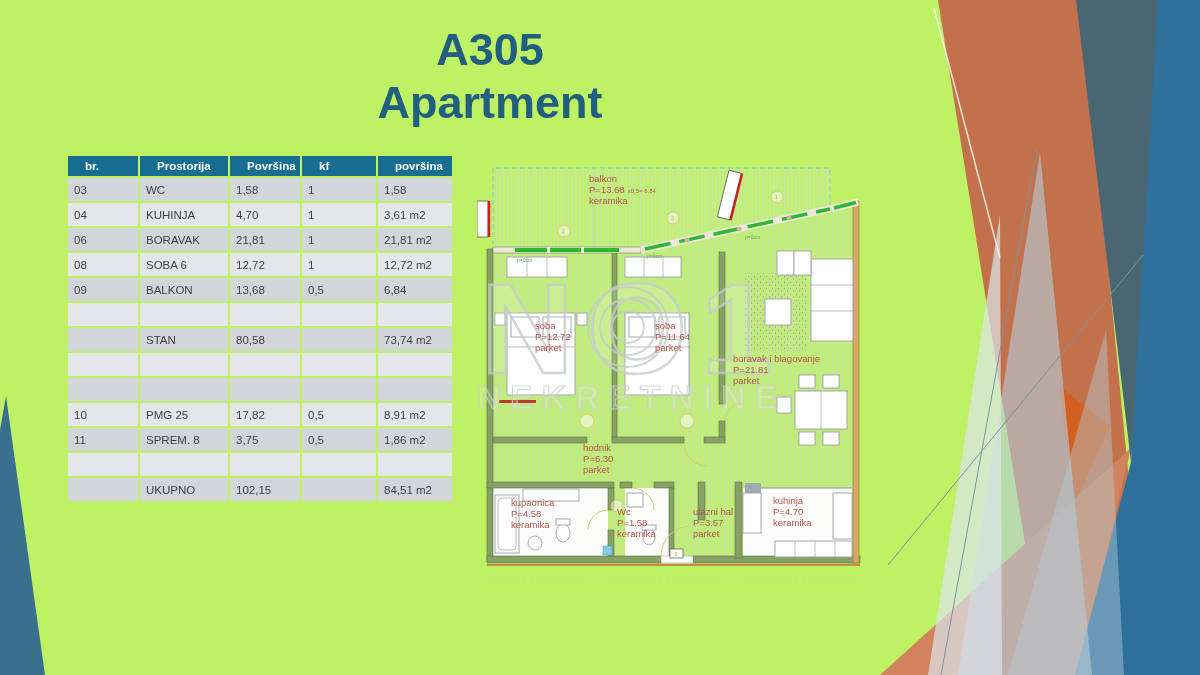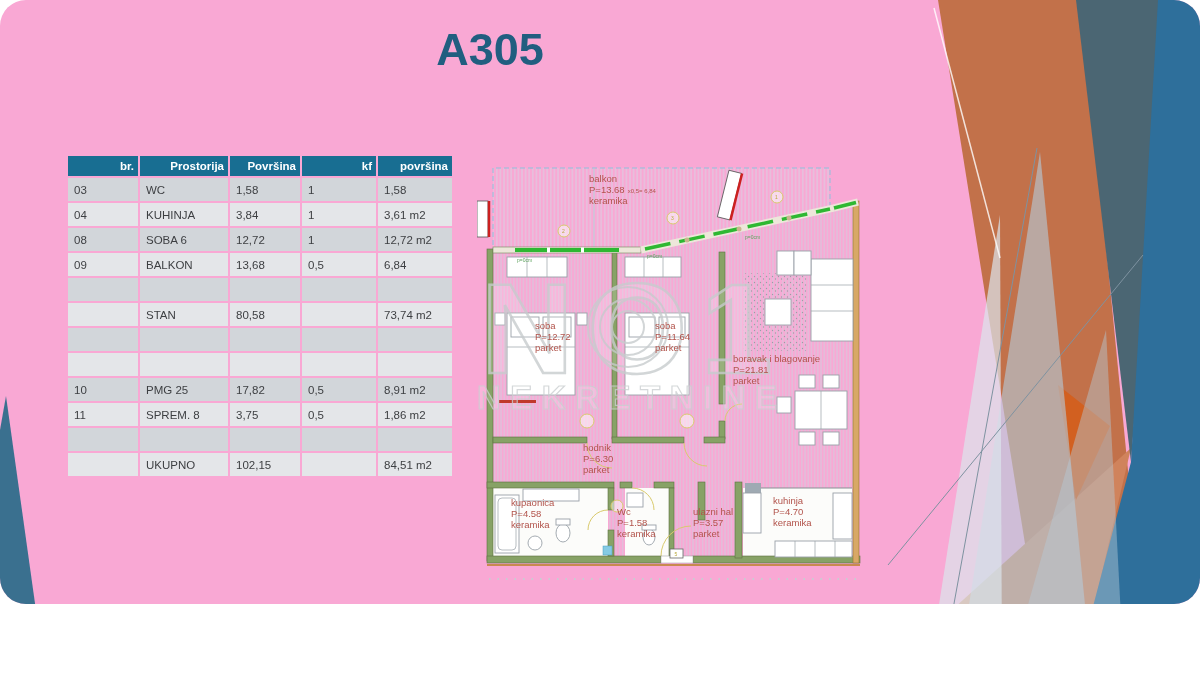--- a/index.html
+++ b/index.html
@@ -1,25 +1,25 @@
 <!DOCTYPE html>
 <html><head>
 <meta charset="utf-8">
 <style>
   html,body{margin:0;padding:0;background:#ffffff;}
-  .slide{position:relative;width:1200px;height:604px;background:#f9a8d4;overflow:hidden;
-         font-family:"Liberation Sans",sans-serif;border-radius:26px;}
+  .slide{position:relative;width:1200px;height:675px;background:#bef264;overflow:hidden;
+         font-family:"Liberation Sans",sans-serif;}
   .bg-decor{position:absolute;left:0;top:0;width:1200px;height:675px;z-index:0;}
   .title{position:absolute;left:280px;top:24px;width:420px;text-align:center;z-index:2;
          color:#215E80;font-weight:bold;font-size:45px;line-height:1.17;letter-spacing:0px;}
   .area-table{position:absolute;left:66px;top:154px;z-index:2;border-collapse:separate;
               border-spacing:2px;table-layout:fixed;width:384px;
               font-size:11.5px;color:#3d3f42;}
-  .area-table th{background:#186E92;color:#ffffff;font-weight:bold;text-align:right;
-                 padding:4px 4px;font-size:11.5px;}
+  .area-table th{background:#186E92;color:#ffffff;font-weight:bold;text-align:left;
+                 padding:4px 17px;font-size:11.5px;}
   .area-table td{padding:3px 6px;height:17px;vertical-align:middle;word-wrap:break-word;}
   .area-table tbody tr:nth-child(odd) td{background:#d2d6da;}
   .area-table tbody tr:nth-child(even) td{background:#e4e6e9;}
   .plan{position:absolute;left:477px;top:161px;z-index:1;}
   .rl{fill:#B2534B;font-family:"Liberation Sans",sans-serif;font-size:9.5px;}
   .rl .tiny{font-size:6px;}
   .gtxt{fill:#5FA35F;font-size:5px;font-family:"Liberation Sans",sans-serif;}
   .mnum{fill:#b9a93f;font-size:5px;font-family:"Liberation Sans",sans-serif;}
   .wm-big{font-family:"Liberation Sans",sans-serif;font-weight:bold;font-size:128px;
           letter-spacing:14px;fill:rgba(255,255,255,0.18);stroke:#c8ccce;stroke-width:2.6px;}
@@ -48,20 +48,21 @@
       <polygon points="1000,215 928,675 1002,675" fill="#DCE6ED" opacity="0.7"></polygon>
       <line x1="1037" y1="148" x2="941" y2="675" stroke="#7E92A0" stroke-width="1"></line>
       <line x1="888" y1="565" x2="1143" y2="255" stroke="#7E92A0" stroke-width="1"></line>
       <line x1="934" y1="8" x2="1000" y2="258" stroke="#ffffff" stroke-width="1.5" opacity="0.8"></line>
     </g>
     <polygon points="6,396 45,675 0,675 0,430" fill="#3A708F"></polygon>
   </svg>
 
   <div class="title">
     <div>A305</div>
+    <div>Apartment</div>
   </div>
 
   <table class="area-table">
     <colgroup>
       <col style="width:70px">
         <col style="width:88px">
         <col style="width:70px">
       <col style="width:74px">
         <col style="width:74px">
     </colgroup>
@@ -78,23 +79,30 @@
         <tr>
           <td>03</td>
           <td>WC</td>
           <td>1,58</td>
           <td>1</td>
           <td>1,58</td>
         </tr>
         <tr>
           <td>04</td>
           <td>KUHINJA</td>
-          <td>3,84</td>
+          <td>4,70</td>
           <td>1</td>
           <td>3,61 m2</td>
+        </tr>
+        <tr>
+          <td>06</td>
+          <td>BORAVAK</td>
+          <td>21,81</td>
+          <td>1</td>
+          <td>21,81 m2</td>
         </tr>
         <tr>
           <td>08</td>
           <td>SOBA 6</td>
           <td>12,72</td>
           <td>1</td>
           <td>12,72 m2</td>
         </tr>
         <tr>
           <td>09</td>

